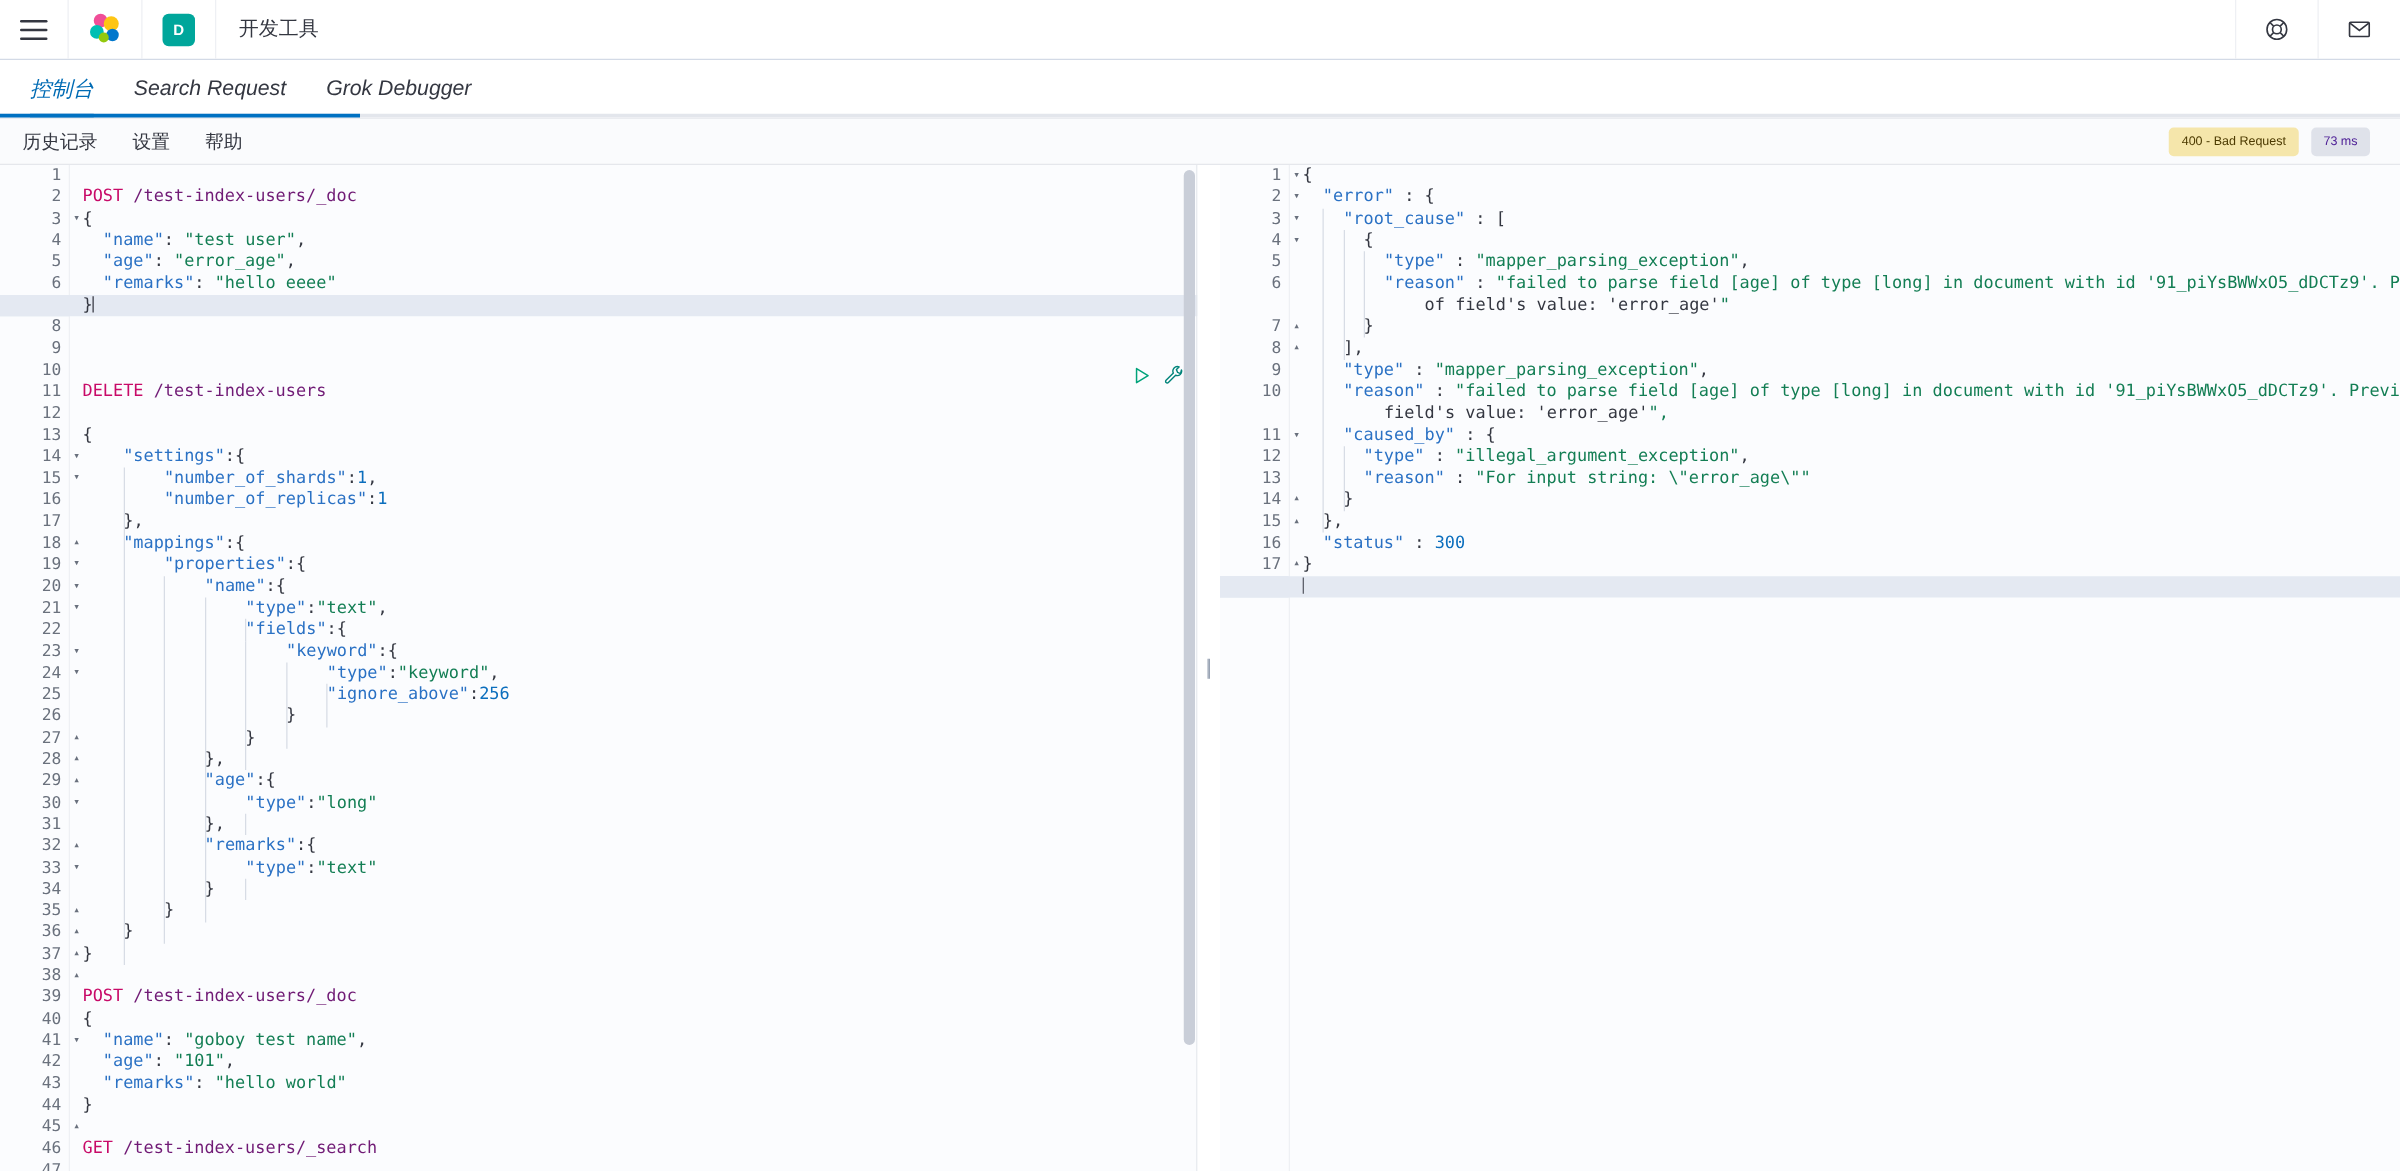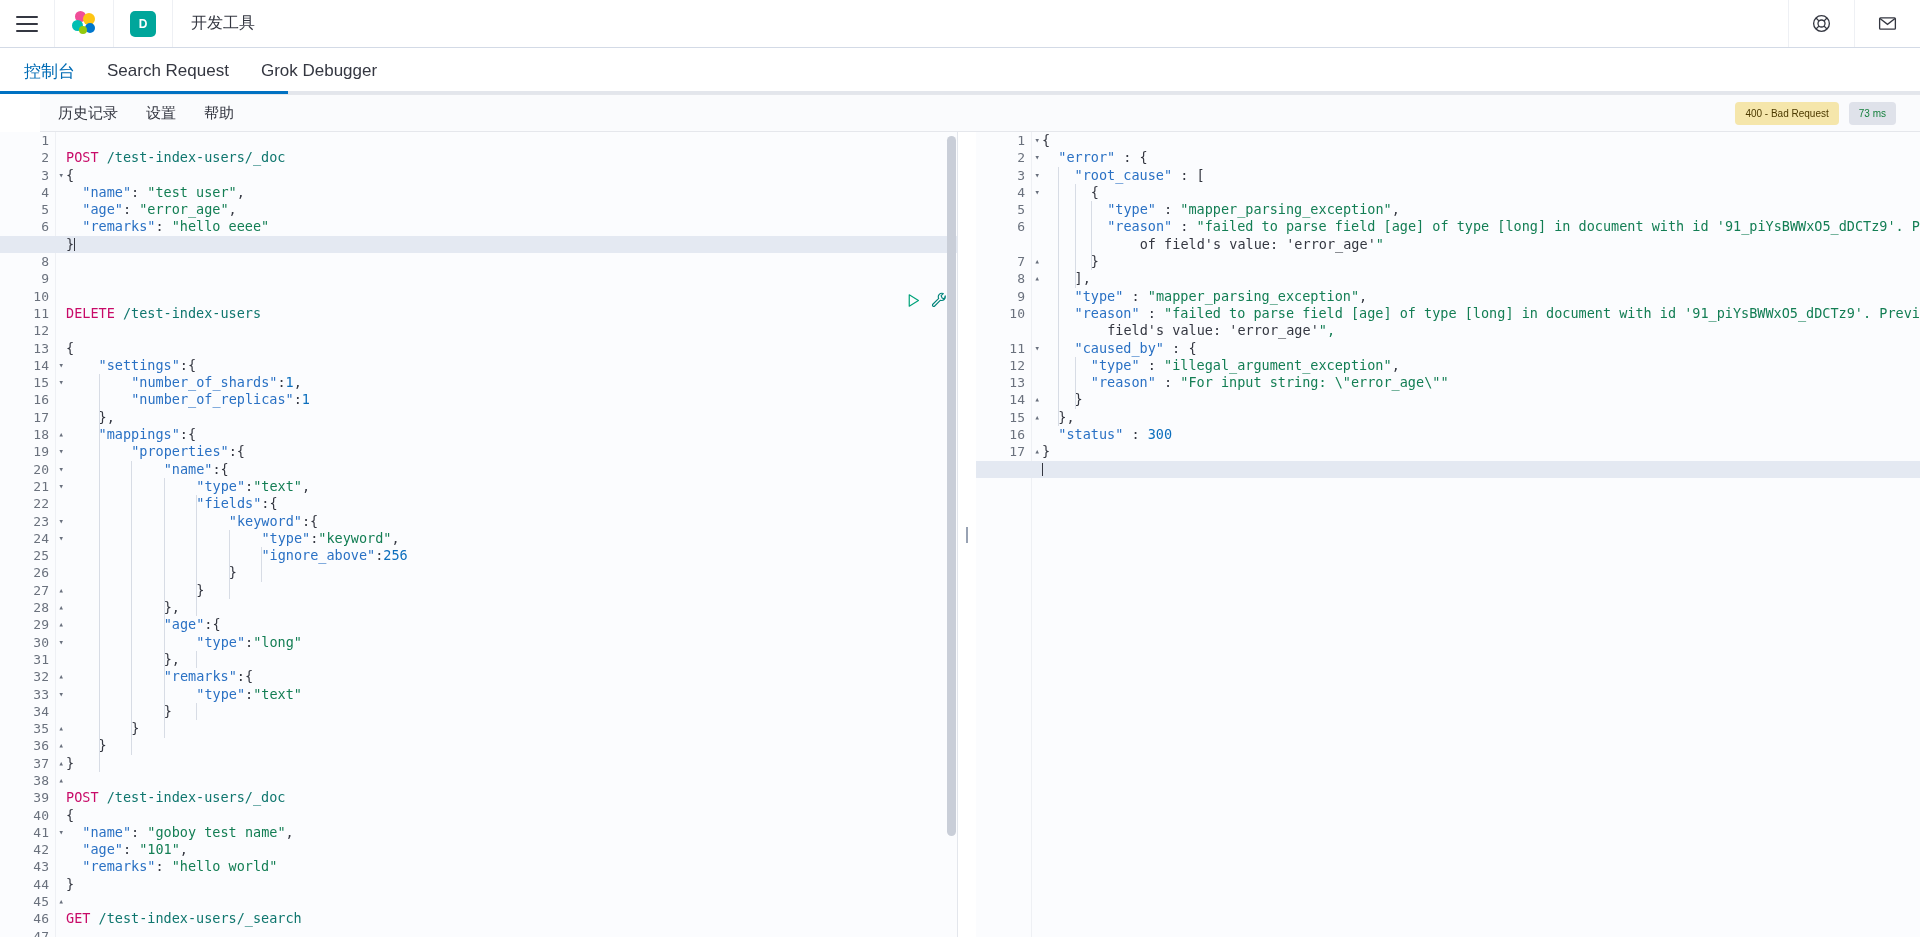--- a/index.html
+++ b/index.html
@@ -22,36 +22,36 @@
   .space-avatar{width:26px;height:26px;border-radius:5px;background:#00a69b;color:#fff;font-size:12px;font-weight:600;
                 display:flex;align-items:center;justify-content:center;}
   .chrome-title{padding:0 18px;font-size:16px;color:#343741;}
   .chrome-right{margin-left:auto;display:flex;align-items:center;height:100%;}
   .chrome-right .chrome-cell{border-right:none;border-left:1px solid #eef0f4;padding:0 22px;}
   .ico{width:21px;height:21px;display:block;}
 
   
   .tabsbar{height:46px;display:flex;align-items:flex-end;padding:0 24px;background:#fff;position:relative;}
   .tab{position:relative;height:100%;display:flex;align-items:center;padding:0 0 0 0;margin-right:32px;
-       font-size:17px;color:#343741;cursor:pointer;white-space:nowrap;}
+       font-size:17px;color:#343741;cursor:pointer;white-space:nowrap;font-style:italic;}
   .tab.active{color:#006bb4;font-weight:400;}
   .tab.active:after{content:"";position:absolute;left:0;right:0;bottom:0;height:3px;background:#006bb4;}
   .beta{display:inline-block;margin-left:11px;border:1px solid #c9cfd8;border-radius:12px;padding:2px 9px;
         font-size:12px;color:#343741;line-height:14px;vertical-align:middle;}
   .progressline{position:absolute;left:0;right:0;bottom:0;height:3px;background:#e3e6ec;}
   .progressline i{display:block;height:3px;background:#0071c2;}
 
   
   .consolebar{height:38px;display:flex;align-items:center;padding:0 18px;background:#fafbfd;
-              border-top:1px solid #e5e7ec;border-bottom:1px solid #e5e7ec;margin-left:40px;}
+              border-top:1px solid #e5e7ec;border-bottom:1px solid #e5e7ec;}
   .cmenu{margin-right:28px;font-size:15px;color:#343741;cursor:pointer;}
   .status-wrap{margin-left:auto;display:flex;align-items:center;gap:10px;padding-right:6px;}
   .pill{border-radius:4px;font-size:10px;padding:4px 10px;line-height:15px;}
   .pill.warn{background:#f5e6ab;color:#4c3a00;}
-  .pill.time{background:#dfe2ea;color:#15803d;}
+  .pill.time{background:#dfe2ea;color:#4c1d95;}
 
   
   .editors{display:flex;height:calc(937px - 48px - 46px - 38px);background:#fff;position:relative;}
   .pane{position:relative;overflow:hidden;background:#fbfcfe;}
   .pane.left{width:958px;border-right:0;}
   .pane.right{flex:1;background:#fbfcfe;}
   .divider{width:18px;background:#fff;display:flex;align-items:center;justify-content:center;cursor:col-resize;}
   .grip{width:2px;height:16px;border-left:1px solid #98a2b3;border-right:1px solid #98a2b3;}
 
   .code{font-family:"DejaVu Sans Mono","Liberation Mono",monospace;font-size:13.5px;line-height:17.3px;}
@@ -59,21 +59,21 @@
   .ln{height:17.3px;text-align:right;padding-right:6px;color:#6a717d;font-family:"DejaVu Sans Mono",monospace;font-size:13px;
       line-height:17.3px;position:relative;}
   .fold{position:absolute;right:-9px;top:0;width:9px;height:17.3px;line-height:17.3px;font-size:9px;color:#69707d;}
   .gutter-sep{position:absolute;left:55px;top:0;bottom:0;width:1px;background:#eef0f4;}
   .codearea{position:absolute;left:66px;top:0;right:0;bottom:0;overflow:hidden;}
   .row{height:17.3px;line-height:17.3px;white-space:pre;}
   .rowhl{position:absolute;left:0;right:0;height:17.3px;background:#e4e9f2;}
 
   
   .t-method{color:#c80a68;}
-  .t-url{color:#0f766e;}
+  .t-url{color:#701a75;}
   .t-key{color:#2a71c4;}
   .t-str{color:#137e54;}
   .t-num{color:#0b6ebd;}
   .t-punct{color:#343741;}
 
   .indent{position:absolute;top:0;bottom:0;width:1px;background:#d7dce5;}
 
   .runicons{position:absolute;top:160px;left:905px;display:flex;gap:9px;align-items:center;z-index:5;}
   .runicons svg{display:block;cursor:pointer;}
 

